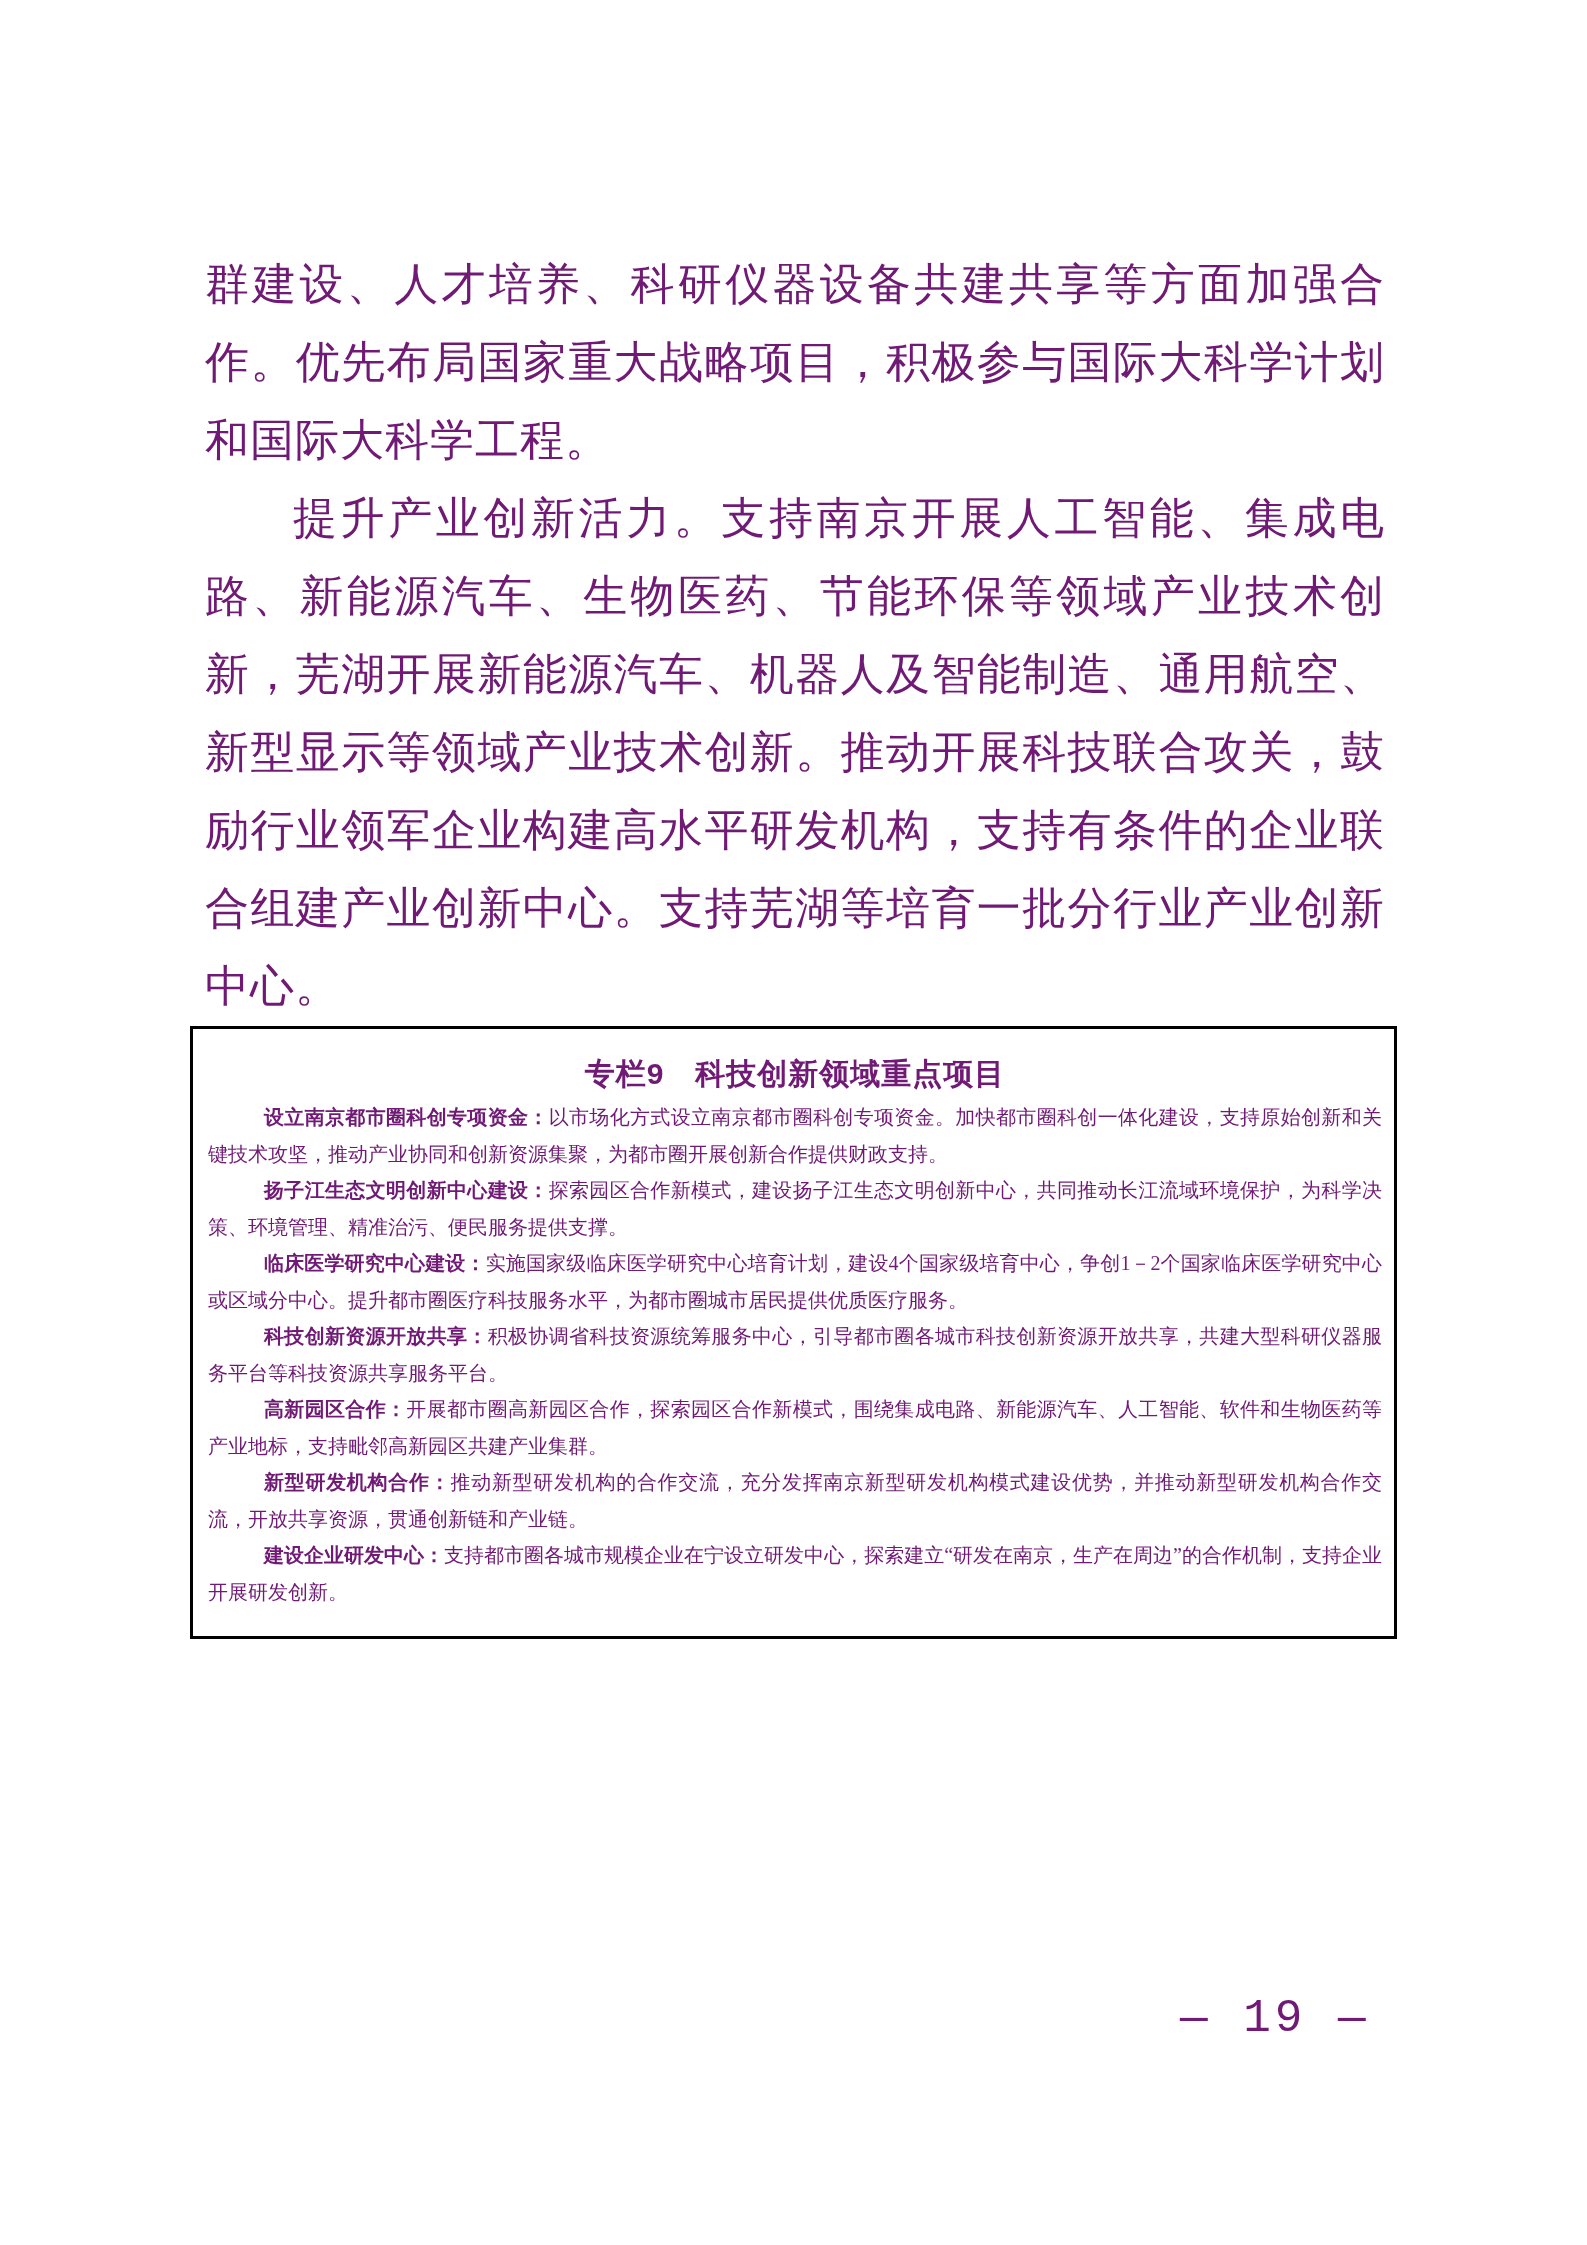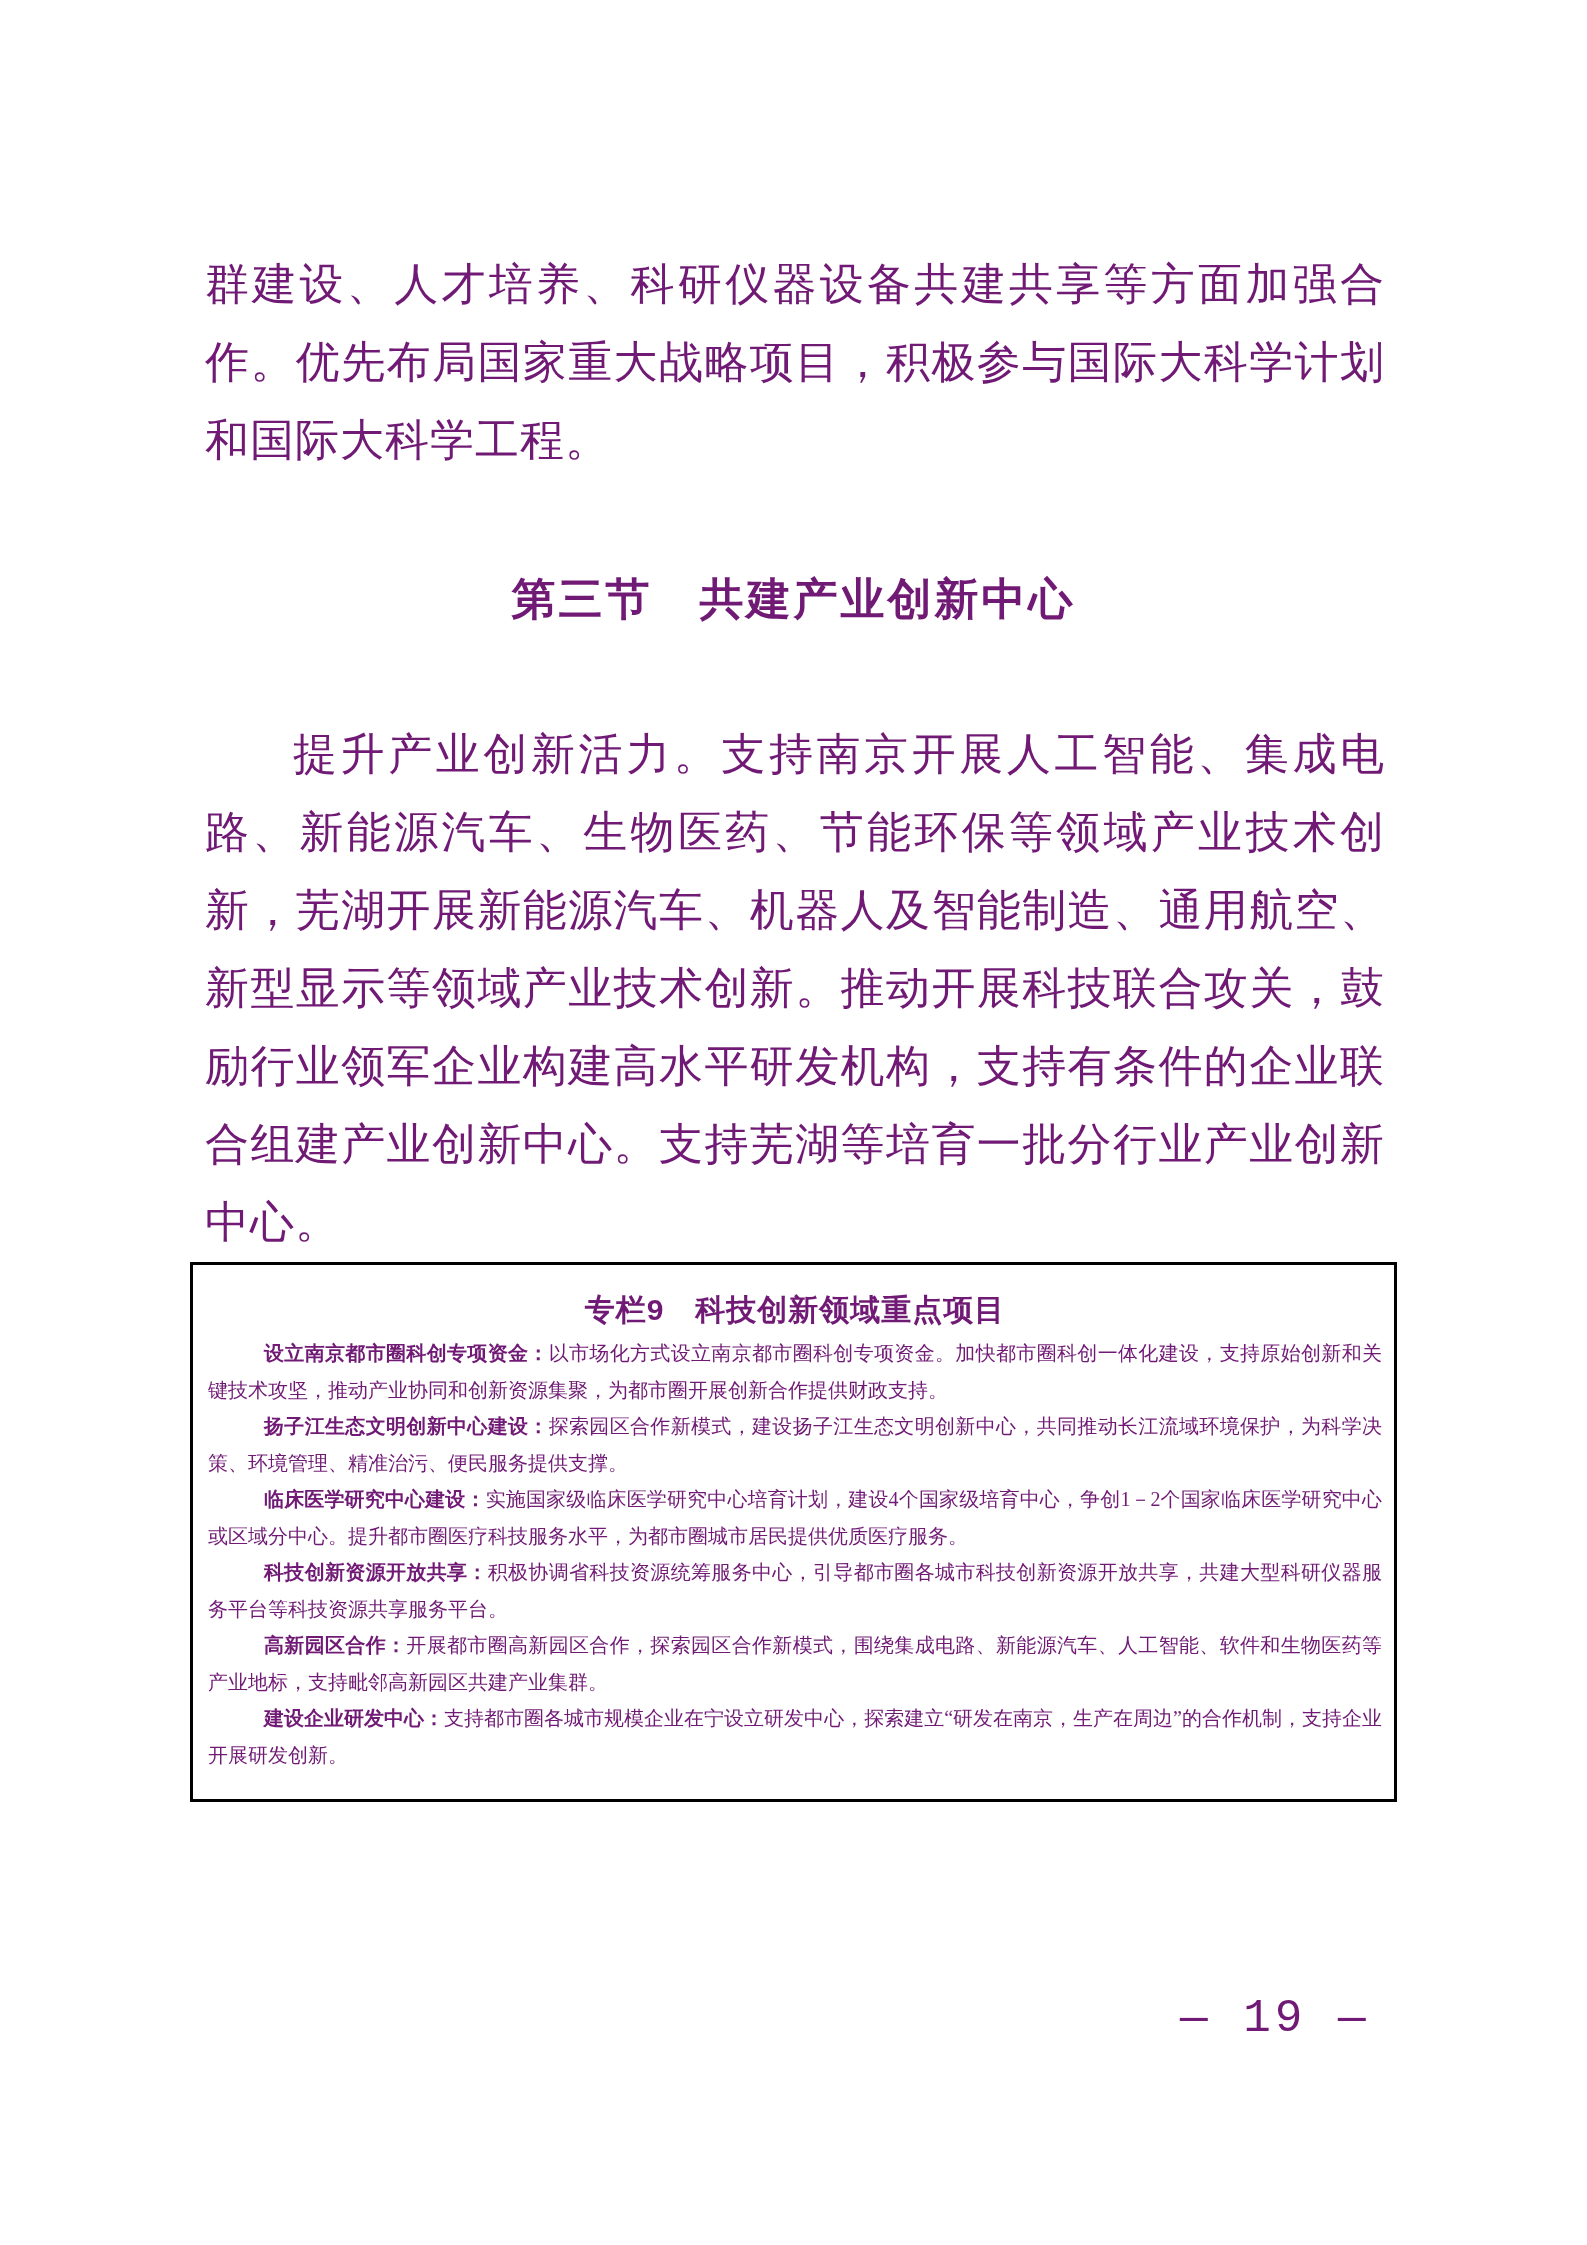--- a/index.html
+++ b/index.html
@@ -82,38 +82,38 @@
   }
 </style>
 </head>
 <body>
 
 <div class="page">
   <div class="content">
 
     <p class="body-par">群建设、人才培养、科研仪器设备共建共享等方面加强合作。优先布局国家重大战略项目，积极参与国际大科学计划和国际大科学工程。</p>
 
-    <h2 class="section-heading">第三节　共建产业创新中心</h2>
 
     <p class="body-par indent2">提升产业创新活力。支持南京开展人工智能、集成电路、新能源汽车、生物医药、节能环保等领域产业技术创新，芜湖开展新能源汽车、机器人及智能制造、通用航空、新型显示等领域产业技术创新。推动开展科技联合攻关，鼓励行业领军企业构建高水平研发机构，支持有条件的企业联合组建产业创新中心。支持芜湖等培育一批分行业产业创新中心。</p>
 
     <div class="feature-box">
       <p class="box-title">专栏9　科技创新领域重点项目</p>
 
       <p class="box-item"><span class="lead">设立南京都市圈科创专项资金：</span><span>以市场化方式设立南京都市圈科创专项资金。加快都市圈科创一体化建设，支持原始创新和关键技术攻坚，推动产业协同和创新资源集聚，为都市圈开展创新合作提供财政支持。</span></p>
 
       <p class="box-item"><span class="lead">扬子江生态文明创新中心建设：</span><span>探索园区合作新模式，建设扬子江生态文明创新中心，共同推动长江流域环境保护，为科学决策、环境管理、精准治污、便民服务提供支撑。</span></p>
 
       <p class="box-item"><span class="lead">临床医学研究中心建设：</span><span>实施国家级临床医学研究中心培育计划，建设4个国家级培育中心，争创1－2个国家临床医学研究中心或区域分中心。提升都市圈医疗科技服务水平，为都市圈城市居民提供优质医疗服务。</span></p>
 
 
       <p class="box-item"><span class="lead">科技创新资源开放共享：</span><span>积极协调省科技资源统筹服务中心，引导都市圈各城市科技创新资源开放共享，共建大型科研仪器服务平台等科技资源共享服务平台。</span></p>
 
       <p class="box-item"><span class="lead">高新园区合作：</span><span>开展都市圈高新园区合作，探索园区合作新模式，围绕集成电路、新能源汽车、人工智能、软件和生物医药等产业地标，支持毗邻高新园区共建产业集群。</span></p>
 
+      <p class="box-item"><span class="lead">新型研发机构合作：</span><span>推动新型研发机构的合作交流，充分发挥南京新型研发机构模式建设优势，并推动新型研发机构合作交流，开放共享资源，贯通创新链和产业链。</span></p>
 
       <p class="box-item"><span class="lead">建设企业研发中心：</span><span>支持都市圈各城市规模企业在宁设立研发中心，探索建立“研发在南京，生产在周边”的合作机制，支持企业开展研发创新。</span></p>
     </div>
 
   </div>
 
   <div class="page-number">— 19 —</div>
 </div>
 
 </body></html>

